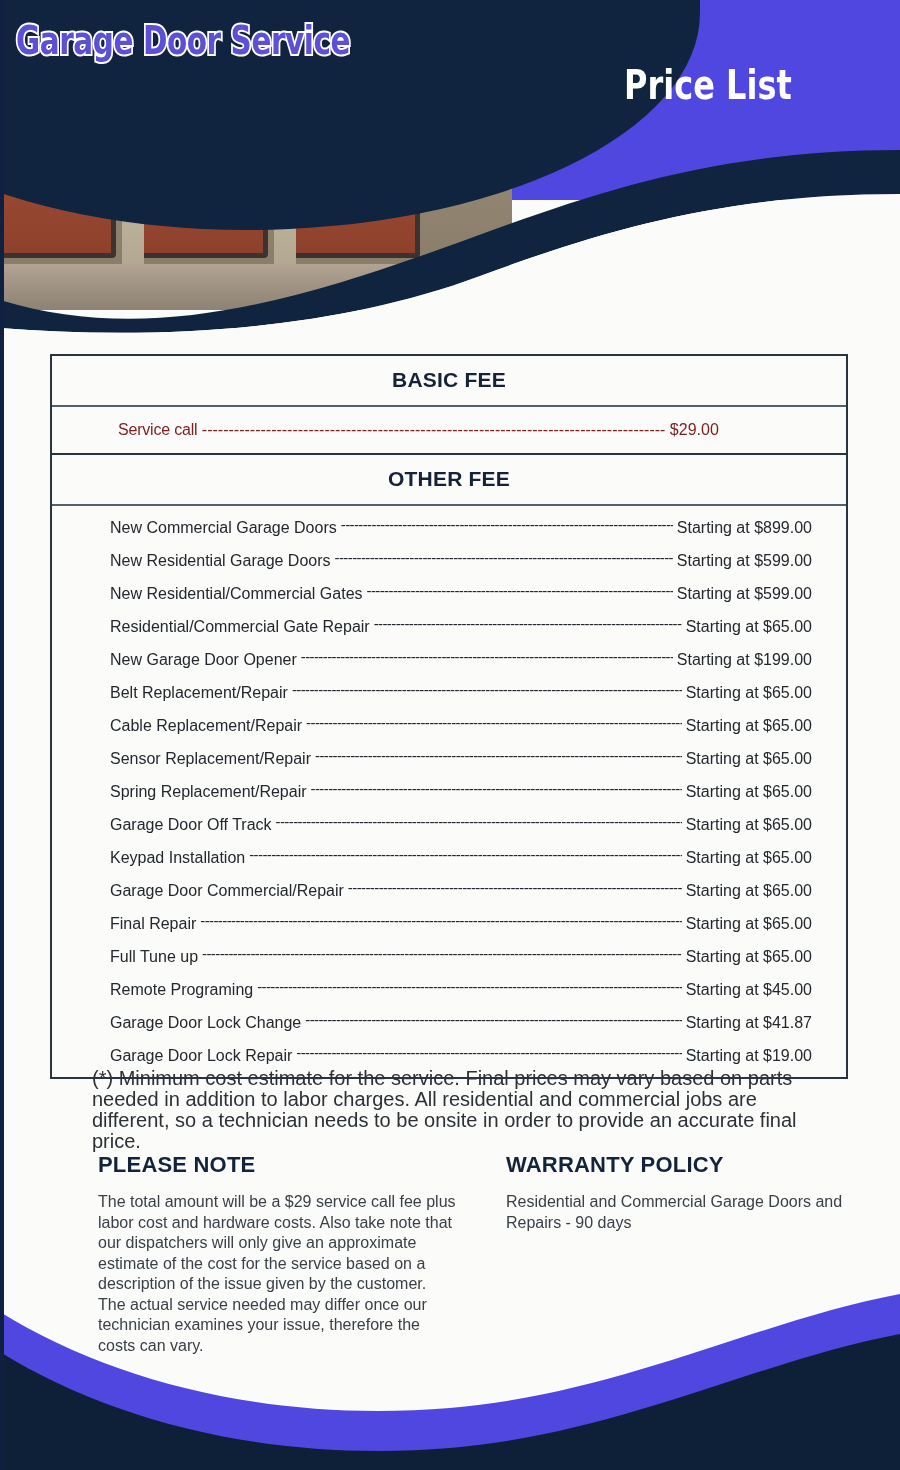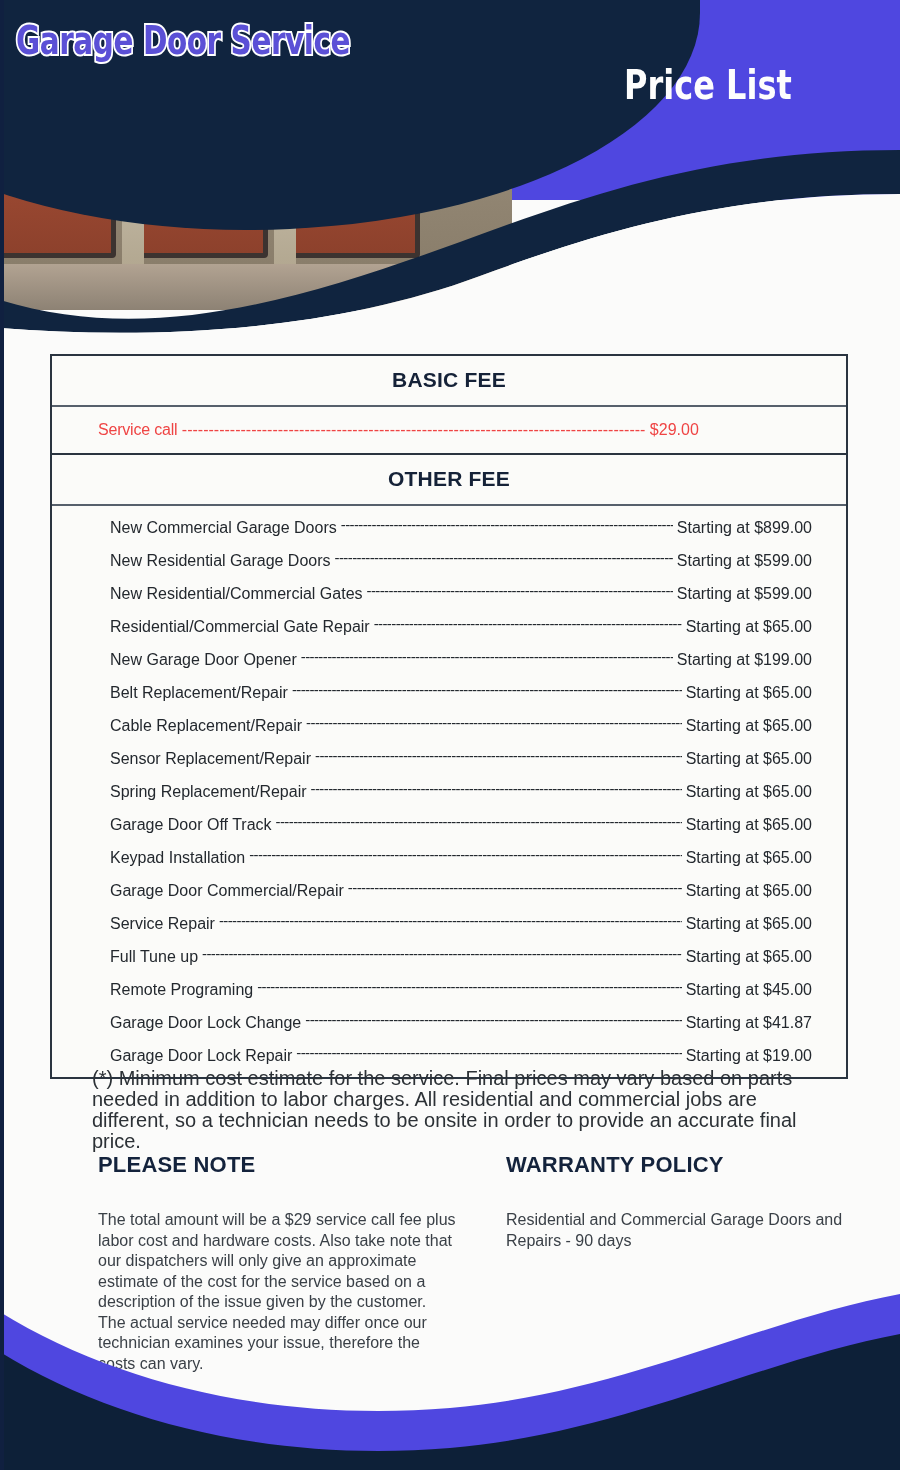--- a/index.html
+++ b/index.html
@@ -125,23 +125,23 @@
   }
   .sec-head{
     text-align:center;
     font-size:21px;font-weight:bold;
     color:#152238;
     padding:12px 0 13px;
     border-bottom:2px solid #56606c;
     letter-spacing:.2px;
   }
   .basic-row{
-    padding:14px 0 14px 46px;
+    padding:14px 0 14px 66px;
     border-bottom:2px solid #2a3440;
-    font-size:16px;color:#ef4444;
+    font-size:16px;color:#7f1d1d;
   }
   .basic-row .lead{letter-spacing:-.2px;}
   .rows{padding:4px 12px 6px;}
   .row{
     display:flex;align-items:baseline;
     padding:6px 22px 6px 46px;
     font-size:16px;color:#23282e;
     white-space:nowrap;
   }
   .row .lbl{flex:0 0 auto;}
@@ -163,21 +163,21 @@
     position:absolute;left:92px;top:1068px;width:706px;
     font-size:20px;line-height:21px;color:#2c3136;z-index:15;
   }
   .cols{
     position:absolute;left:92px;top:1152px;width:790px;z-index:15;
     display:flex;gap:44px;
   }
   .col{width:364px;}
   .col-h{
     font-size:22px;font-weight:bold;color:#14233c;
-    margin:0 0 32px 6px;letter-spacing:.2px;
+    margin:0 0 14px 6px;letter-spacing:.2px;
   }
   .col-b{
     font-size:16px;line-height:20.5px;color:#3a4047;margin-left:6px;
   }
   .col-right .col-b{color:#3a4047;}
 
   
   .wave-bottom{
     position:absolute;left:0;bottom:0;width:900px;height:180px;z-index:40;
   }
@@ -286,21 +286,21 @@
           <span class="lbl">Keypad Installation</span>
           <span class="dots"><span class="dotfill">----------------------------------------------------------------------------------------------------------------------------------------------------------------------------------------------------------------------------</span></span>
           <span class="val">Starting at $65.00</span>
         </div>
         <div class="row">
           <span class="lbl">Garage Door Commercial/Repair</span>
           <span class="dots"><span class="dotfill">----------------------------------------------------------------------------------------------------------------------------------------------------------------------------------------------------------------------------</span></span>
           <span class="val">Starting at $65.00</span>
         </div>
         <div class="row">
-          <span class="lbl">Service Repair</span>
+          <span class="lbl">Final Repair</span>
           <span class="dots"><span class="dotfill">----------------------------------------------------------------------------------------------------------------------------------------------------------------------------------------------------------------------------</span></span>
           <span class="val">Starting at $65.00</span>
         </div>
         <div class="row">
           <span class="lbl">Full Tune up</span>
           <span class="dots"><span class="dotfill">----------------------------------------------------------------------------------------------------------------------------------------------------------------------------------------------------------------------------</span></span>
           <span class="val">Starting at $65.00</span>
         </div>
         <div class="row">
           <span class="lbl">Remote Programing</span>

